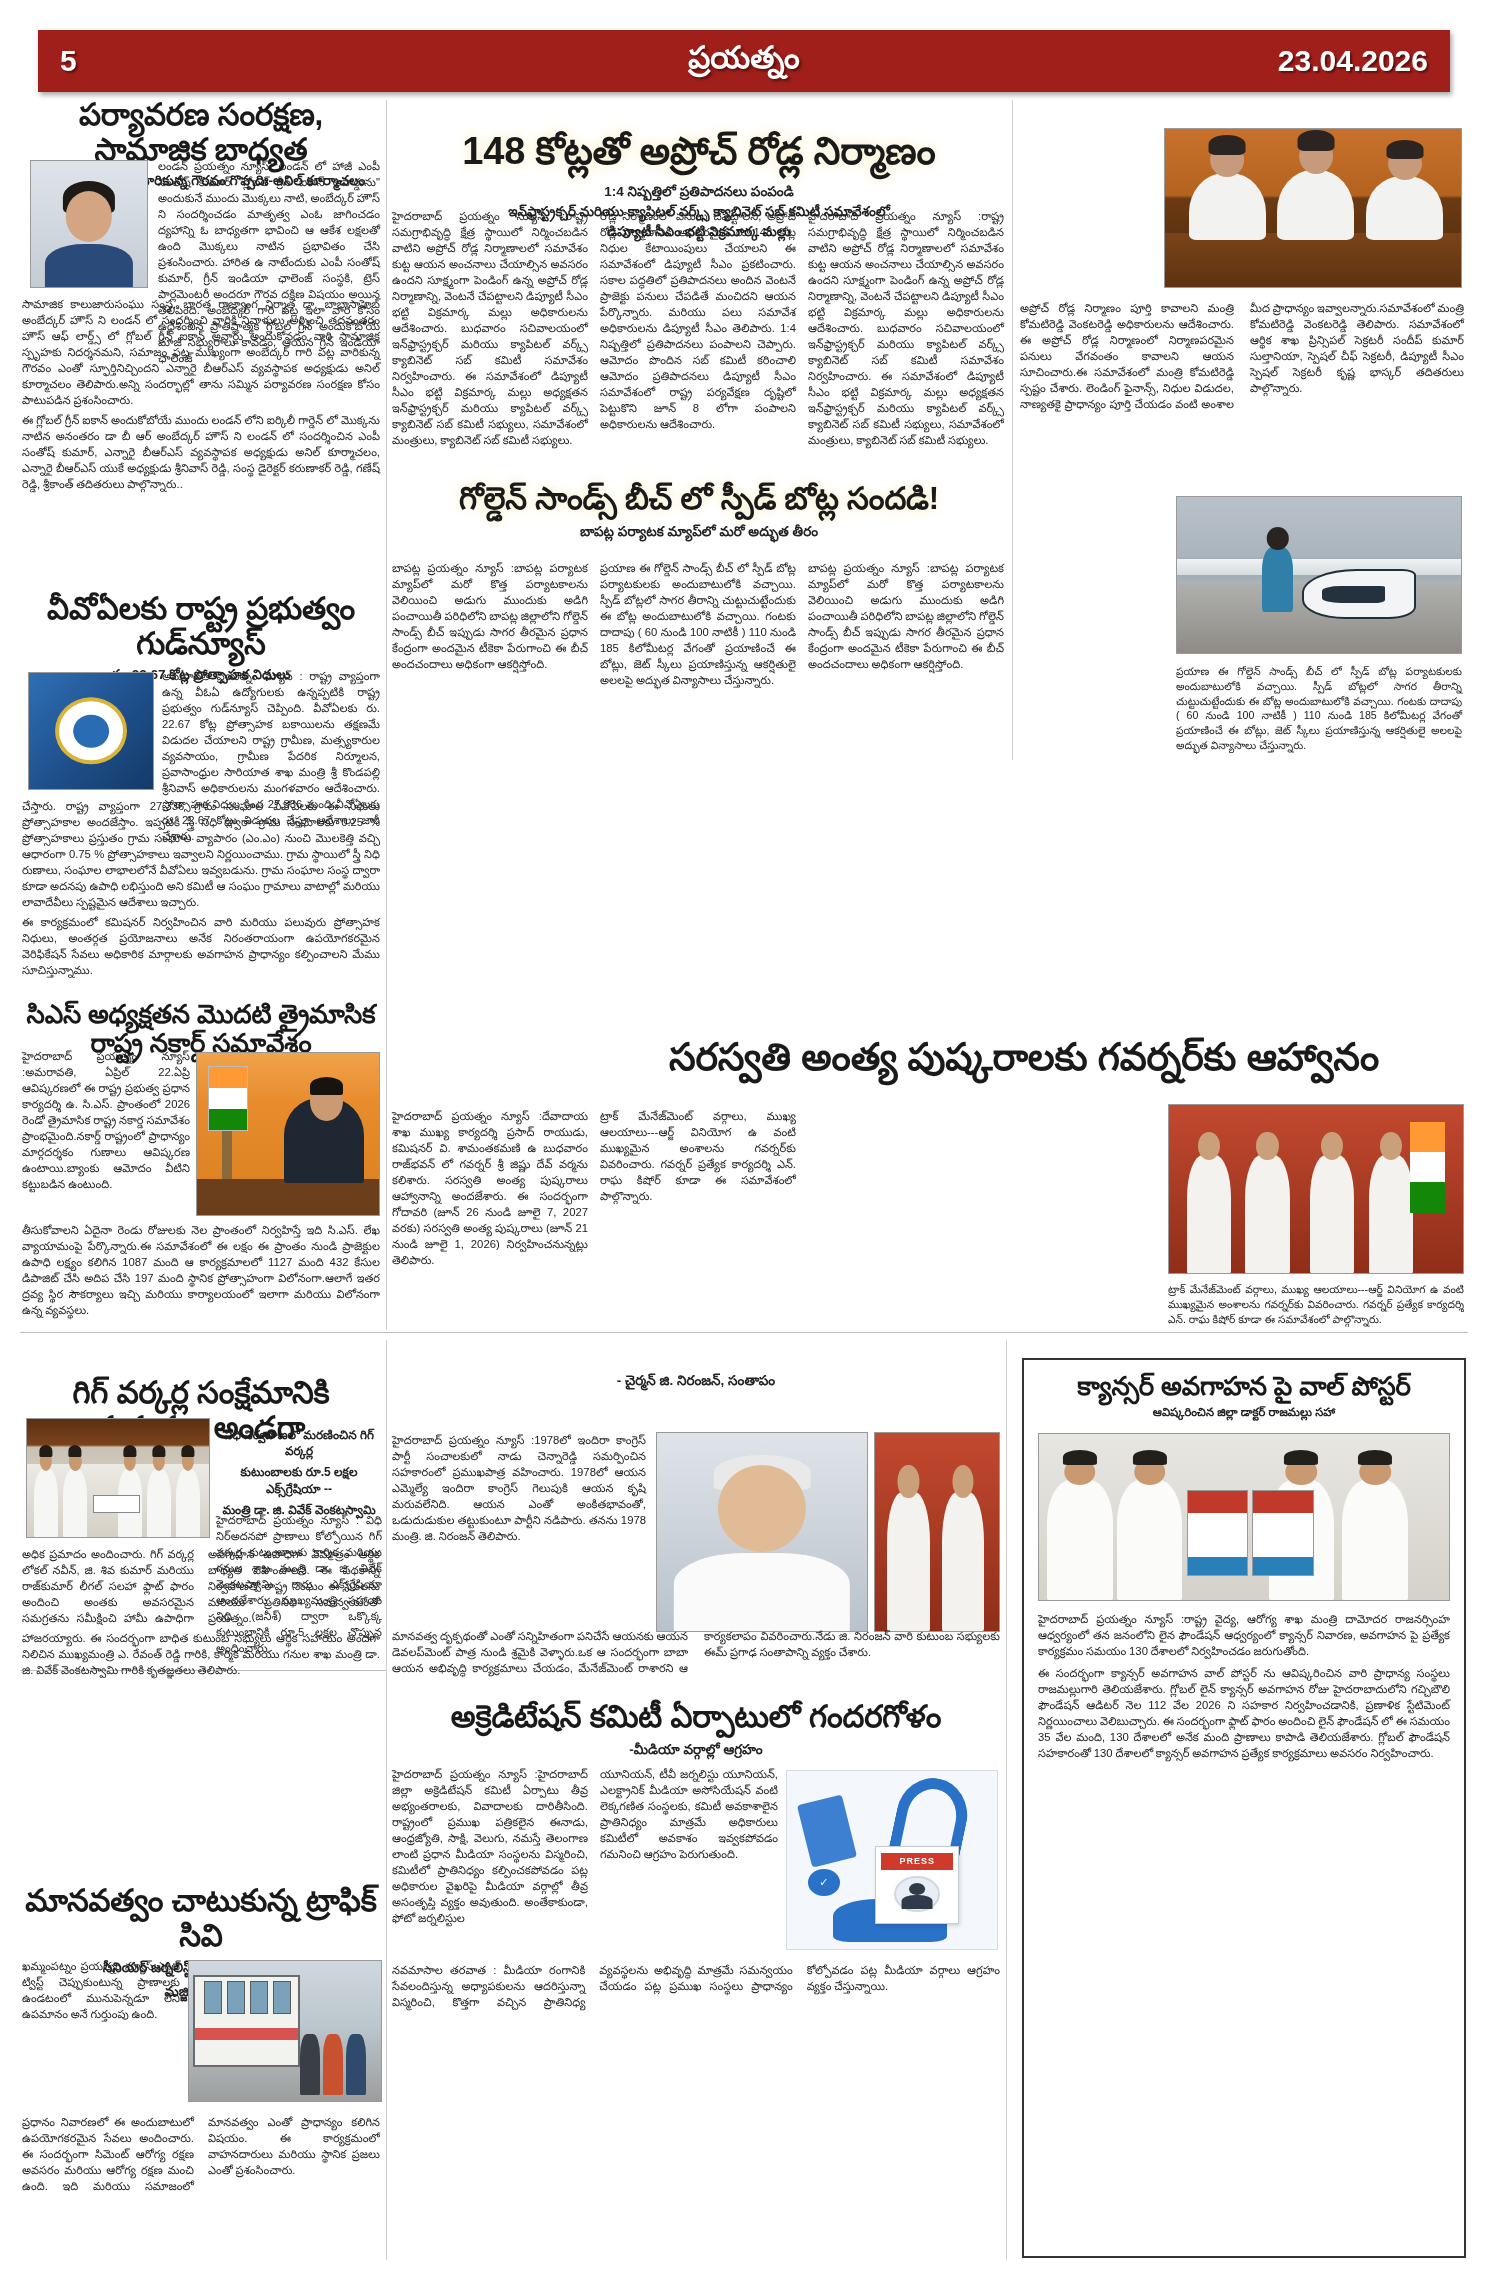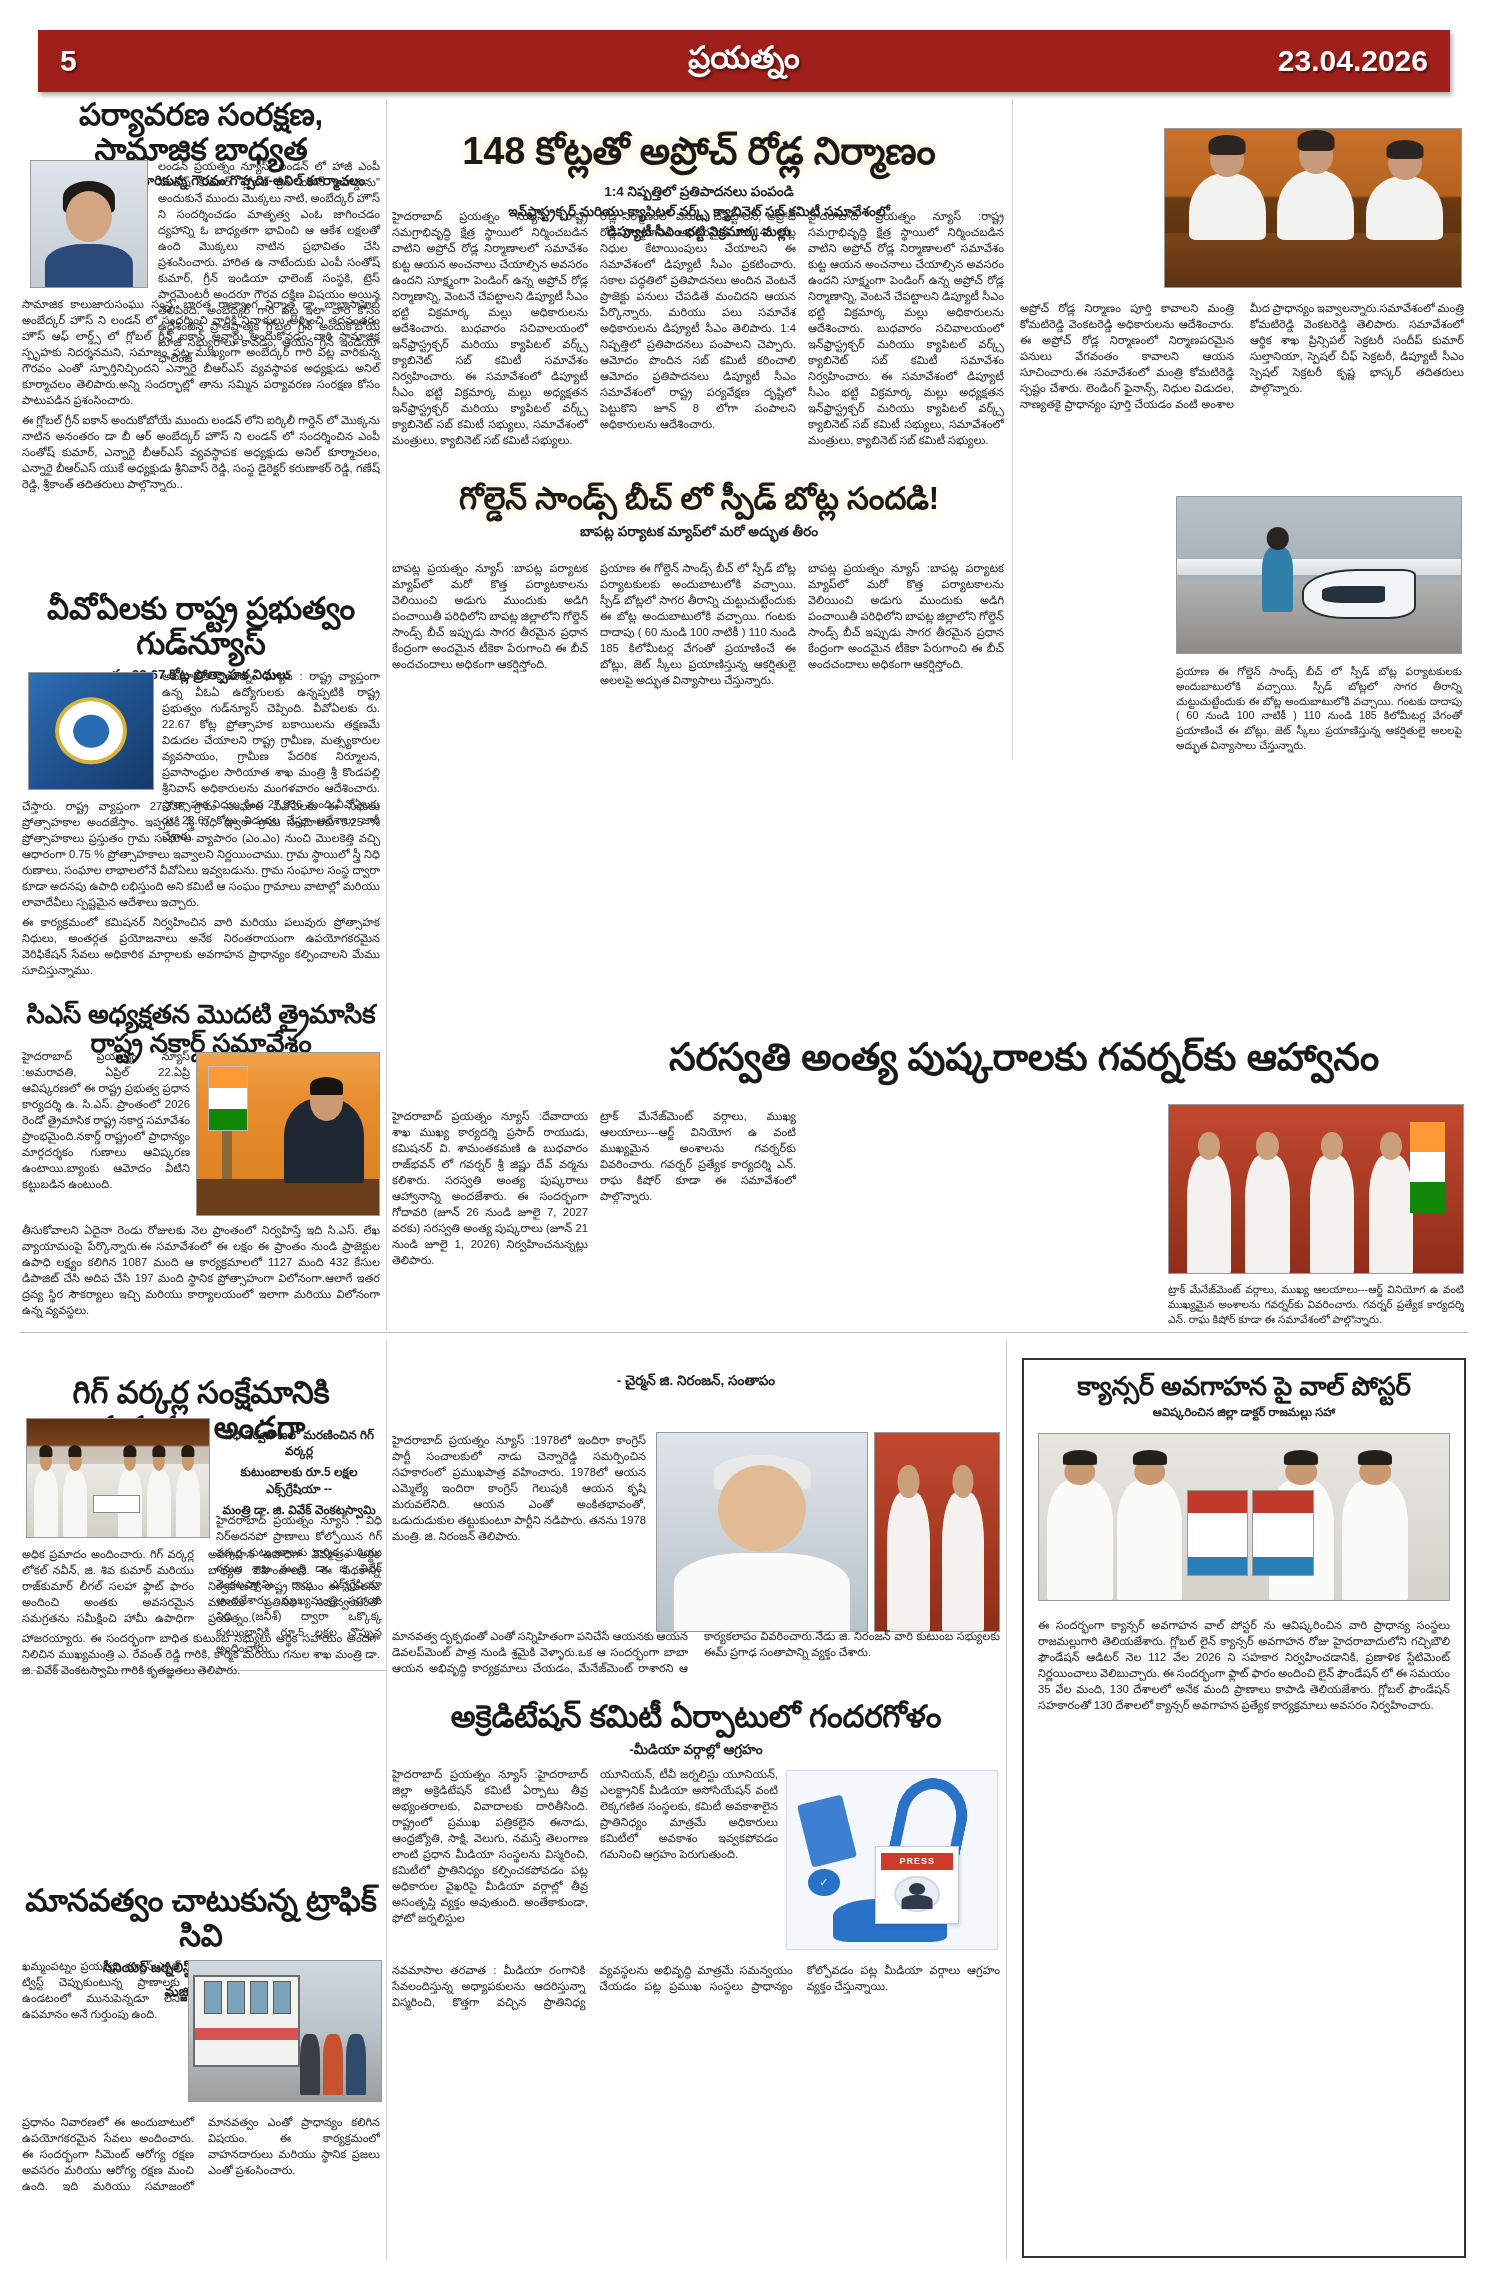--- a/index.html
+++ b/index.html
@@ -429,20 +429,21 @@
         <div class="band"></div>
           <div class="band2"></div>
       </div>
       <div class="sheet" style="left:52%; bottom:14%; width:15%; height:52%;">
         <div class="band"></div>
           <div class="band2"></div>
       </div>
     </div>
 
     <div style="padding:22px 14px 0 14px;">
+      <div class="body-txt">హైదరాబాద్ ప్రయత్నం న్యూస్ :రాష్ట్ర వైద్య, ఆరోగ్య శాఖ మంత్రి దామోదర రాజనర్సింహ ఆధ్వర్యంలో తన జనంలోని లైన ఫౌండేషన్ ఆధ్వర్యంలో క్యాన్సర్ నివారణ, అవగాహన పై ప్రత్యేక కార్యక్రమం సమయం 130 దేశాలలో నిర్వహించడం జరుగుతోంది.</div>
       <div class="body-txt" style="margin-top:6px;">ఈ సందర్భంగా క్యాన్సర్ అవగాహన వాల్ పోస్టర్ ను ఆవిష్కరించిన వారి ప్రాధాన్య సంస్థలు రాజమల్లుగారి తెలియజేశారు. గ్లోబల్ లైన్ క్యాన్సర్ అవగాహన రోజు హైదరాబాదులోని గచ్చిబౌలి ఫౌండేషన్ ఆడిటర్ నెల 112 వేల 2026 ని సహకార నిర్వహించడానికి, ప్రణాళిక స్టేటిమెంట్ నిర్ణయించాలు వెలిబుచ్చారు. ఈ సందర్భంగా ఫ్లాట్ ఫారం అందించి లైన్ ఫౌండేషన్ లో ఈ సమయం 35 వేల మంది, 130 దేశాలలో అనేక మంది ప్రాణాలు కాపాడి తెలియజేశారు. గ్లోబల్ ఫౌండేషన్ సహకారంతో 130 దేశాలలో క్యాన్సర్ అవగాహన ప్రత్యేక కార్యక్రమాలు అవసరం నిర్వహించారు.</div>
     </div>
   </div>
 
   <div class="col" style="left:22px; top:1884px; width:358px;">
     <div class="hl hl-lg">మానవత్వం చాటుకున్న ట్రాఫిక్ సివి</div>
     <div class="sub" style="margin-top:6px;">సీనియర్ జర్నలిస్ట్ అజయ్ అధ్వర్యంలో</div>
     <div class="sub">మజ్జిగ పంపిణీ</div>
   </div>
 

